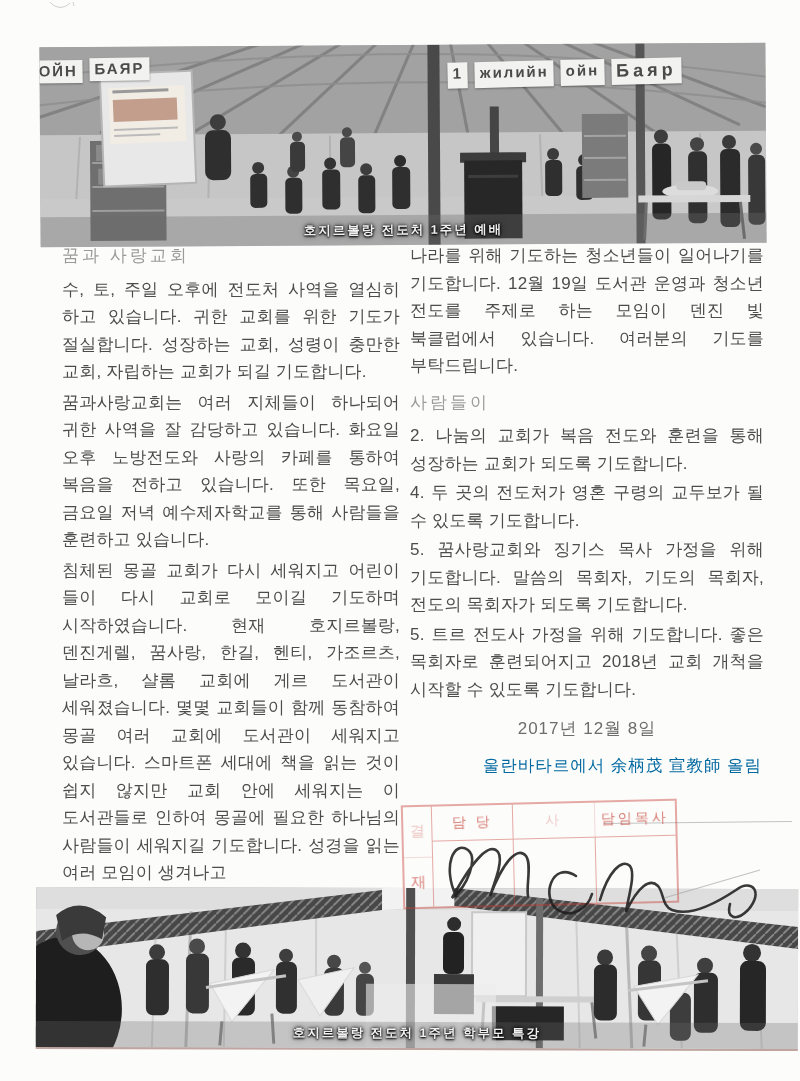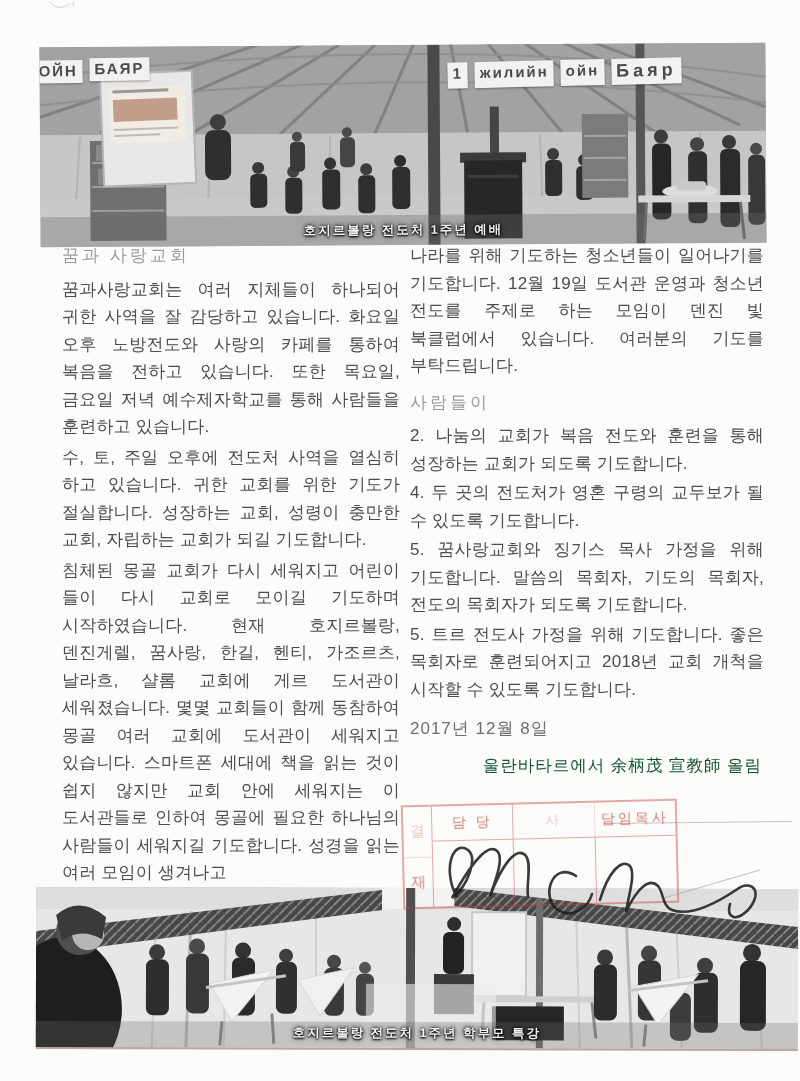--- a/index.html
+++ b/index.html
@@ -42,22 +42,22 @@
   }
   .col-left{left:62px;width:338px;}
   .col-right{left:410px;width:354px;}
   .heading{
     font-size:17px;font-weight:400;color:#9a9a9a;letter-spacing:3px;
     margin:9px 0 6px 0;
   }
   .heading.first{margin-top:0;}
   .col p{margin:0 0 3px 0;}
   .prayer{margin:0 0 2px 0 !important;}
-  .date-line{text-align:left;color:#6d6d6d;margin-top:12px;letter-spacing:1px;}
-  .sender-line{text-align:right;padding-right:2px;color:#14532d;margin-top:9px;font-size:16.5px;letter-spacing:1px;}
+  .date-line{text-align:center;color:#6d6d6d;margin-top:12px;letter-spacing:1px;}
+  .sender-line{text-align:right;padding-right:2px;color:#0369a1;margin-top:9px;font-size:16.5px;letter-spacing:1px;}
 
   
   .stamp{
     position:absolute;left:402px;top:802px;width:272px;height:100px;z-index:4;
     transform:rotate(-1.4deg);opacity:.8;filter:blur(.2px);
     display:flex;color:#c2392d;
     border:2px solid rgba(198,62,52,.55);
   }
   .stamp-left{
     width:28px;border-right:1.5px solid rgba(198,62,52,.55);
@@ -253,22 +253,22 @@
       <span class="banner-card">1</span>
       <span class="banner-card">жилийн</span>
       <span class="banner-card">ойн</span>
       <span class="banner-card big">Баяр</span>
     </div>
     <figcaption class="caption">호지르볼랑 전도처 1주년 예배</figcaption>
   </figure>
 
   <section class="col col-left">
     <h3 class="heading first">꿈과 사랑교회</h3>
+    <p>수, 토, 주일 오후에 전도처 사역을 열심히 하고 있습니다. 귀한 교회를 위한 기도가 절실합니다. 성장하는 교회, 성령이 충만한 교회, 자립하는 교회가 되길 기도합니다.</p>
     <p>꿈과사랑교회는 여러 지체들이 하나되어 귀한 사역을 잘 감당하고 있습니다. 화요일 오후 노방전도와 사랑의 카페를 통하여 복음을 전하고 있습니다. 또한 목요일, 금요일 저녁 예수제자학교를 통해 사람들을 훈련하고 있습니다.</p>
-    <p>수, 토, 주일 오후에 전도처 사역을 열심히 하고 있습니다. 귀한 교회를 위한 기도가 절실합니다. 성장하는 교회, 성령이 충만한 교회, 자립하는 교회가 되길 기도합니다.</p>
     <p>침체된 몽골 교회가 다시 세워지고 어린이 들이 다시 교회로 모이길 기도하며 시작하였습니다. 현재 호지르볼랑, 덴진게렐, 꿈사랑, 한길, 헨티, 가조르츠, 날라흐, 샬롬 교회에 게르 도서관이 세워졌습니다. 몇몇 교회들이 함께 동참하여 몽골 여러 교회에 도서관이 세워지고 있습니다. 스마트폰 세대에 책을 읽는 것이 쉽지 않지만 교회 안에 세워지는 이 도서관들로 인하여 몽골에 필요한 하나님의 사람들이 세워지길 기도합니다. 성경을 읽는 여러 모임이 생겨나고</p>
   </section>
 
   <section class="col col-right">
     <p>나라를 위해 기도하는 청소년들이 일어나기를 기도합니다. 12월 19일 도서관 운영과 청소년 전도를 주제로 하는 모임이 덴진 빛 북클럽에서 있습니다. 여러분의 기도를 부탁드립니다.</p>
     <h3 class="heading">사람들이</h3>
     <p class="prayer">2. 나눔의 교회가 복음 전도와 훈련을 통해 성장하는 교회가 되도록 기도합니다.</p>
     <p class="prayer">4. 두 곳의 전도처가 영혼 구령의 교두보가 될 수 있도록 기도합니다.</p>
     <p class="prayer">5. 꿈사랑교회와 징기스 목사 가정을 위해 기도합니다. 말씀의 목회자, 기도의 목회자, 전도의 목회자가 되도록 기도합니다.</p>
     <p class="prayer">5. 트르 전도사 가정을 위해 기도합니다. 좋은 목회자로 훈련되어지고 2018년 교회 개척을 시작할 수 있도록 기도합니다.</p>

